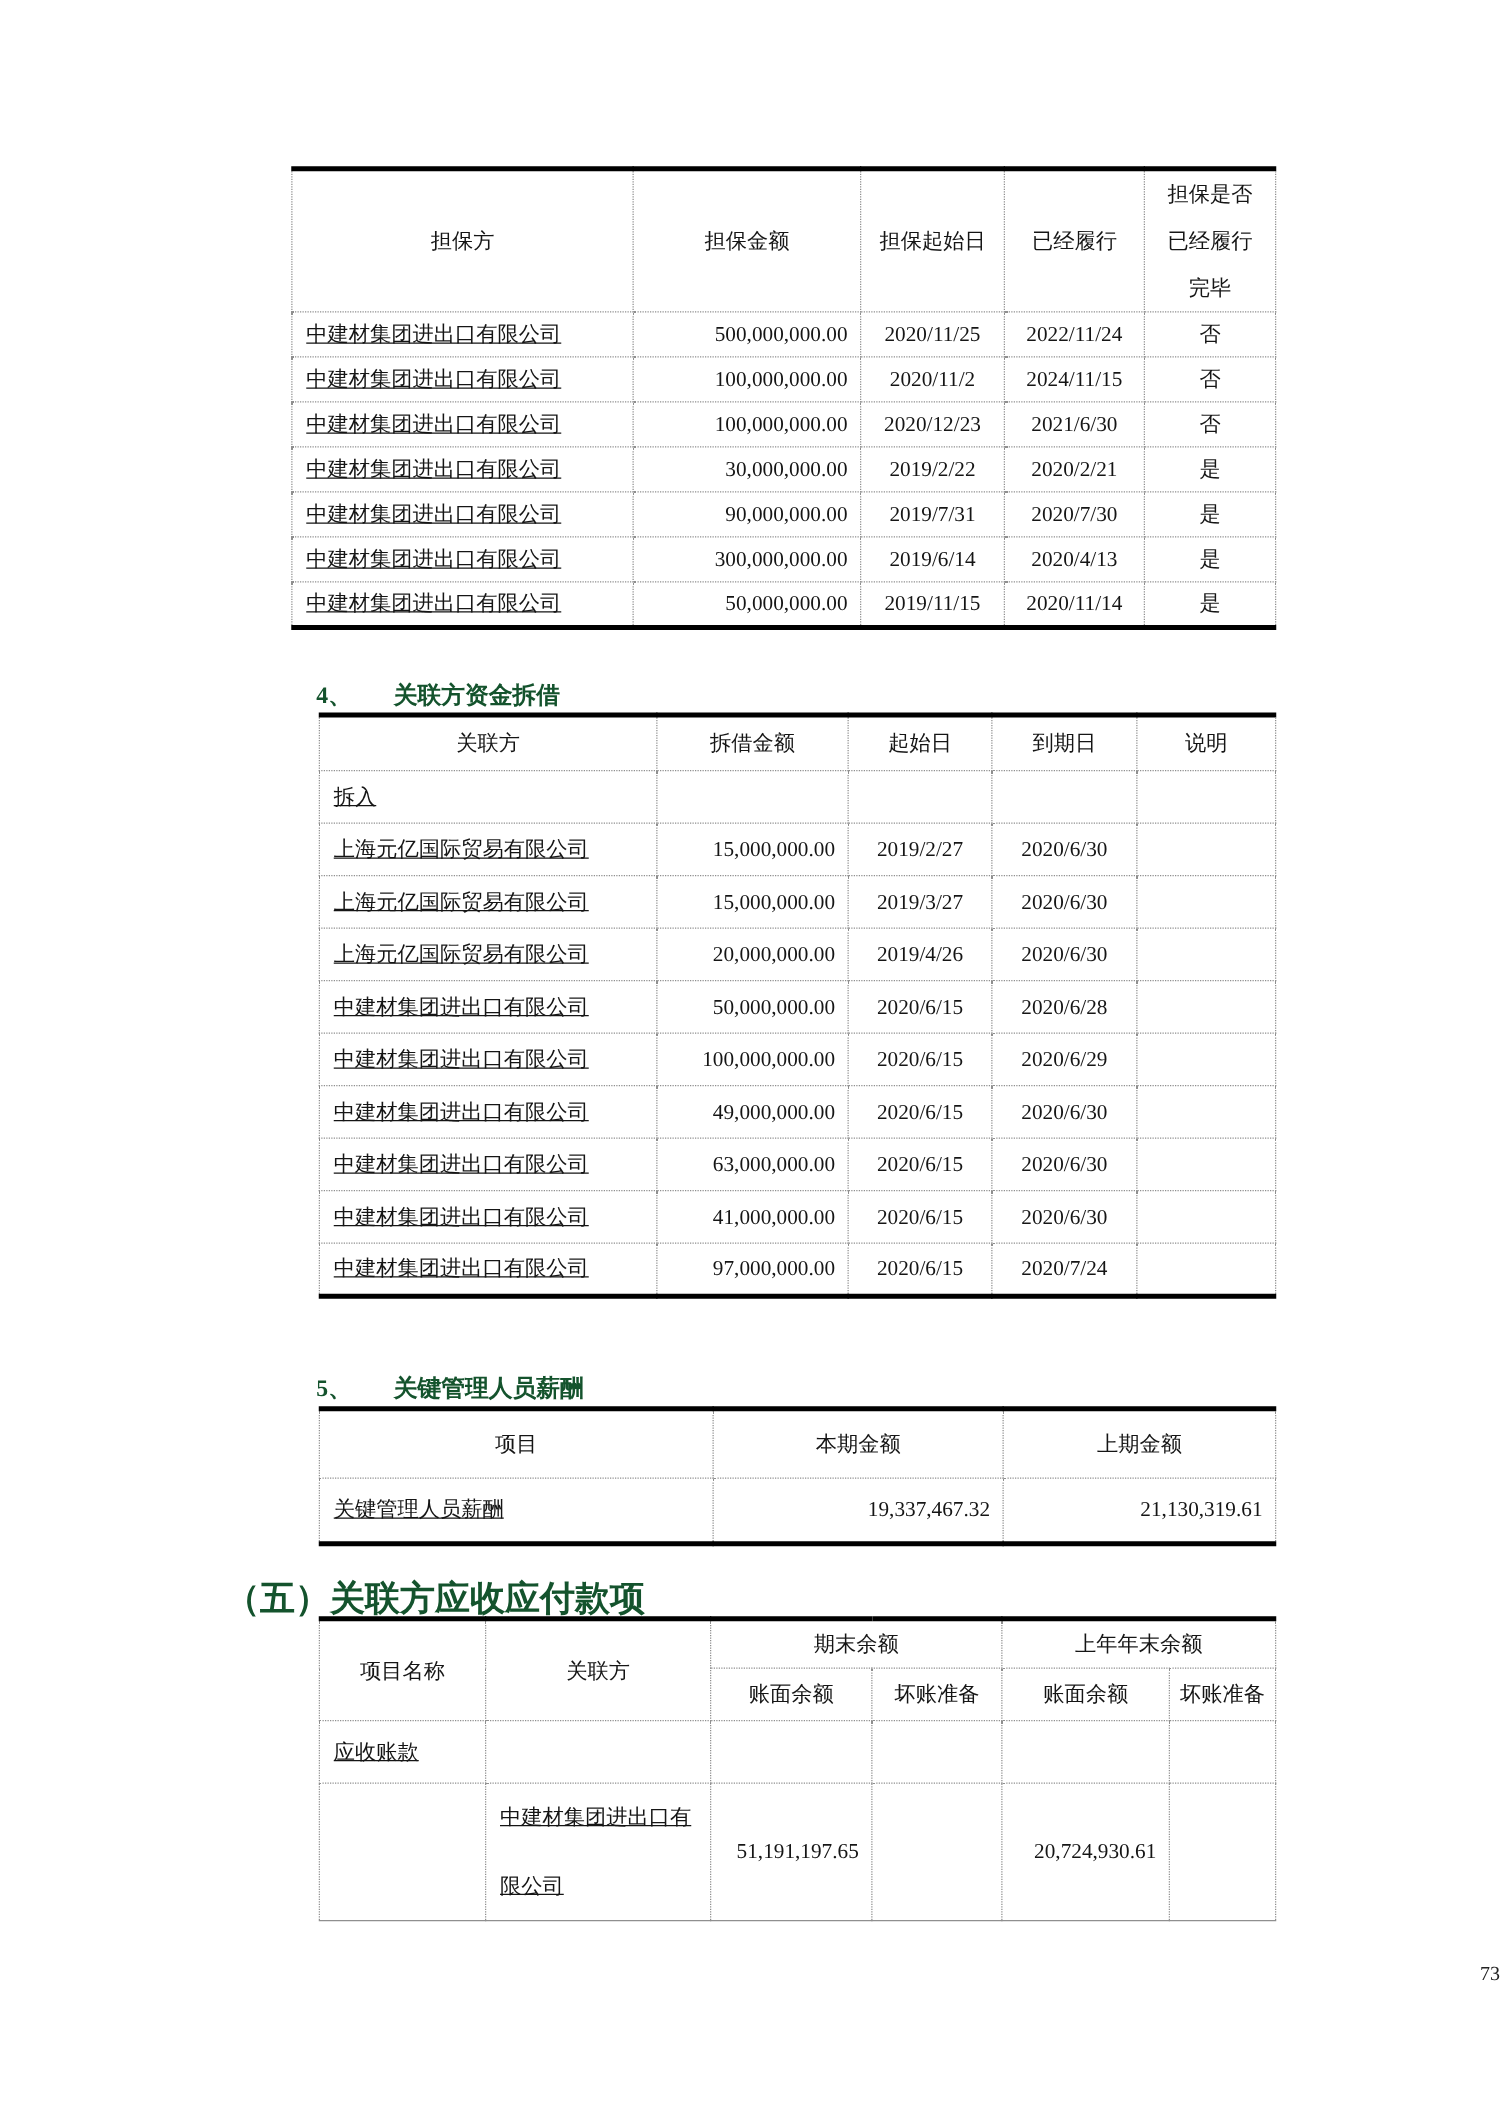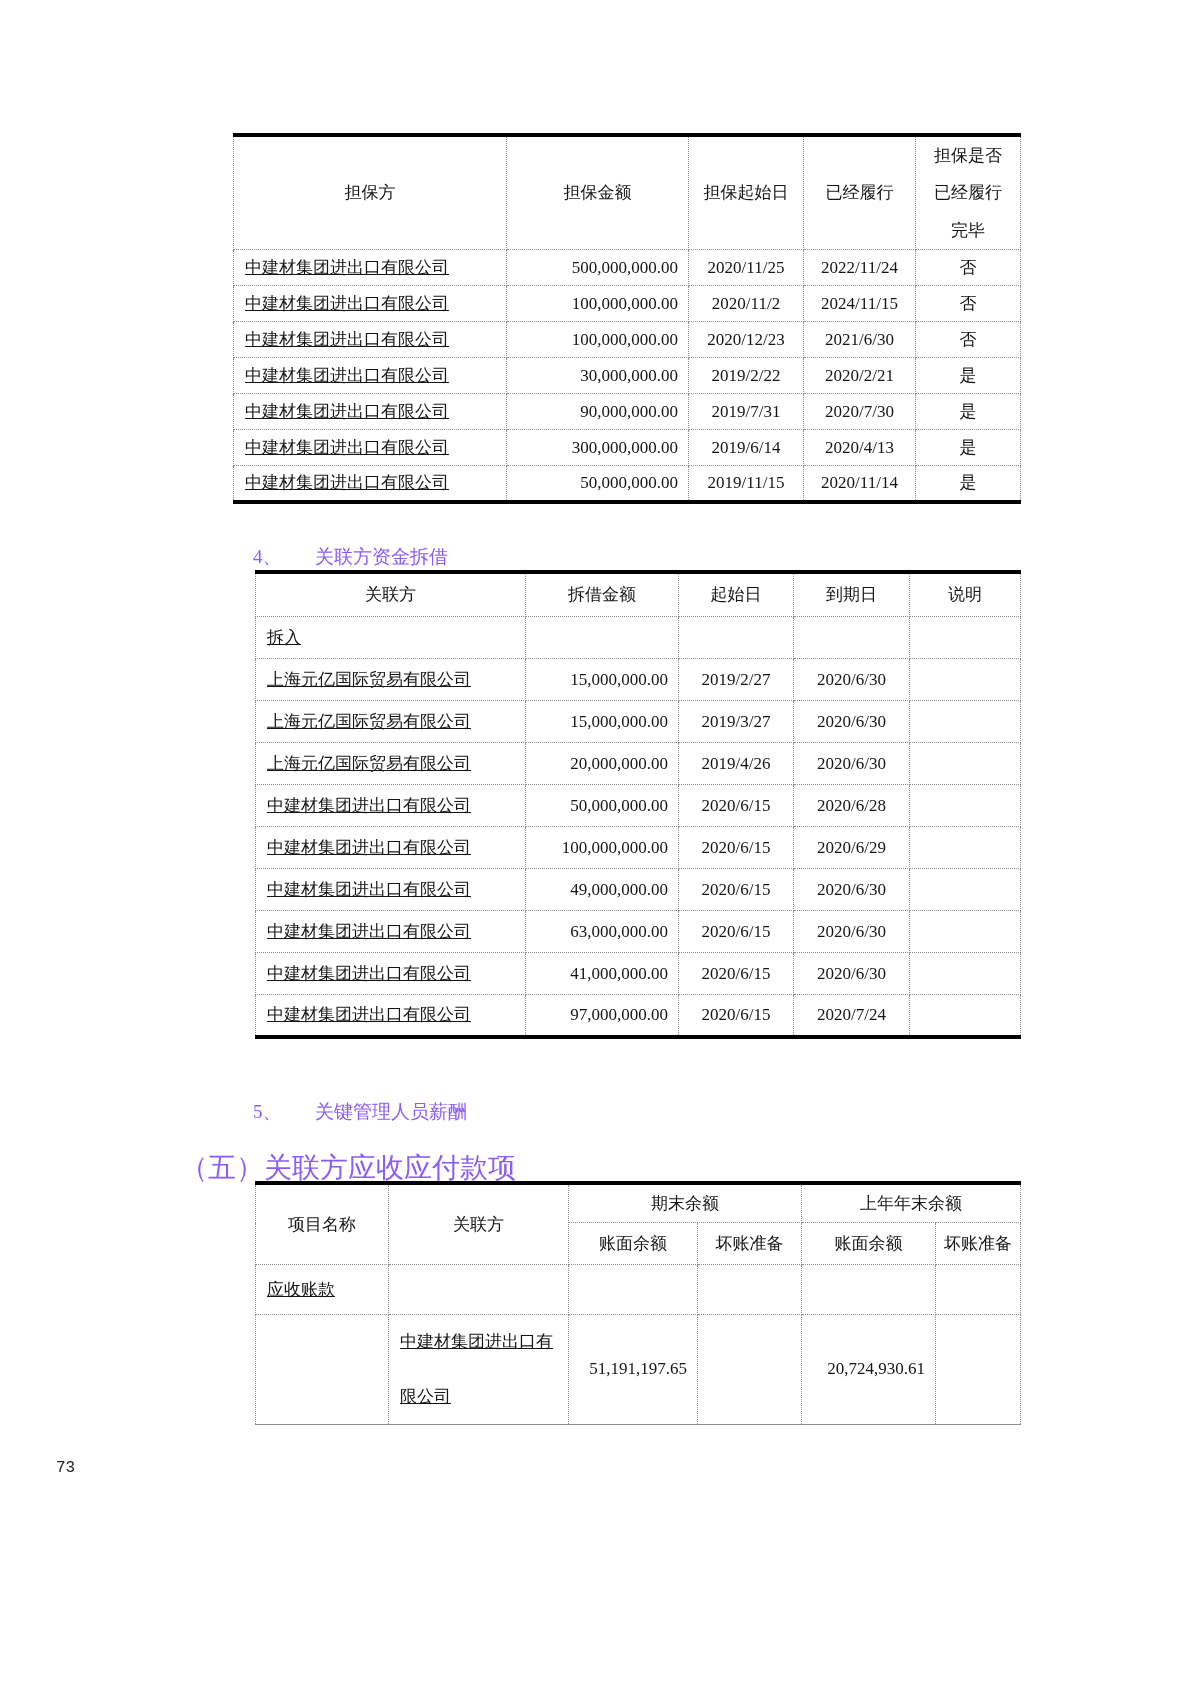--- a/index.html
+++ b/index.html
@@ -27,21 +27,21 @@
   .al-right  { text-align: right; padding-right: 10px; }
   .al-center { text-align: center; }
 
   
   .t1 { margin: 133px 0 0 233px; width: 787px; }
   .t1 thead tr { height: 112px; }
   .t1 th { line-height: 2.2; }
   .t1 tbody tr { height: 36px; }
 
   
-  .sec-heading { font-size: 19px; font-weight: normal; line-height: 26px; color: #8b5cf6; }
+  .sec-heading { font-size: 19px; font-weight: bold; line-height: 26px; color: #14532d; }
   .sec-num { display: inline-block; min-width: 62px; }
   .h-lend { margin: 40px 0 0 253px; }
   .h-comp { margin: 60px 0 0 253px; }
   .h-recv { margin: 30px 0 0 180px; font-size: 28px; }
   .h-recv .sec-num { min-width: 72px; }
   .h-recv-sub { margin: 16px 0 0 253px; }
 
   
   .t2 { margin: 0 0 0 255px; width: 765px; }
   .t2 thead tr { height: 45px; }
@@ -54,22 +54,22 @@
 
   
   .t4 { margin: 0 0 0 255px; width: 765px; border-bottom: 1px solid #8f8f8f; }
   .t4 thead tr.group-row { height: 40px; }
   .t4 thead tr.sub-row { height: 42px; }
   .t4 tbody tr:nth-child(1) { height: 50px; }
   .t4 tbody tr:nth-child(2) { height: 108px; }
   .t4 tbody tr:nth-child(2) td { line-height: 3.2; }
 
   .page-number {
-    margin-top: 34px; text-align: left;
-    font-size: 16px; color: #222; padding-left: 56px; font-family: Liberation Mono, monospace;
+    margin-top: 34px; text-align: right;
+    font-size: 16px; color: #222; padding-left: 56px;
   }
 </style>
 </head>
 <body>
 
 <div class="page">
 
   <table class="tbl t1">
     <colgroup>
       <col style="width:273px">
@@ -234,20 +234,41 @@
           <td class="al-center">2020/7/24</td>
           <td class="al-center"></td>
         </tr>
       </tbody>
   </table>
 
   <div class="sec-heading h-comp">
     <span class="sec-num">5、</span><span>关键管理人员薪酬</span>
   </div>
 
+  <table class="tbl t3">
+    <colgroup>
+      <col style="width:315px">
+        <col style="width:232px">
+        <col style="width:218px">
+    </colgroup>
+    <thead>
+      <tr>
+        <th>项目</th>
+        <th>本期金额</th>
+        <th>上期金额</th>
+      </tr>
+    </thead>
+    <tbody>
+        <tr>
+          <td class="al-left">关键管理人员薪酬</td>
+          <td class="al-right">19,337,467.32</td>
+          <td class="al-right">21,130,319.61</td>
+        </tr>
+      </tbody>
+  </table>
 
   <div class="sec-heading h-recv">
     <span class="sec-num">（五）</span><span>关联方应收应付款项</span>
   </div>
 
   <table class="tbl t4">
     <colgroup>
       <col style="width:133px">
         <col style="width:180px">
         <col style="width:129px">

